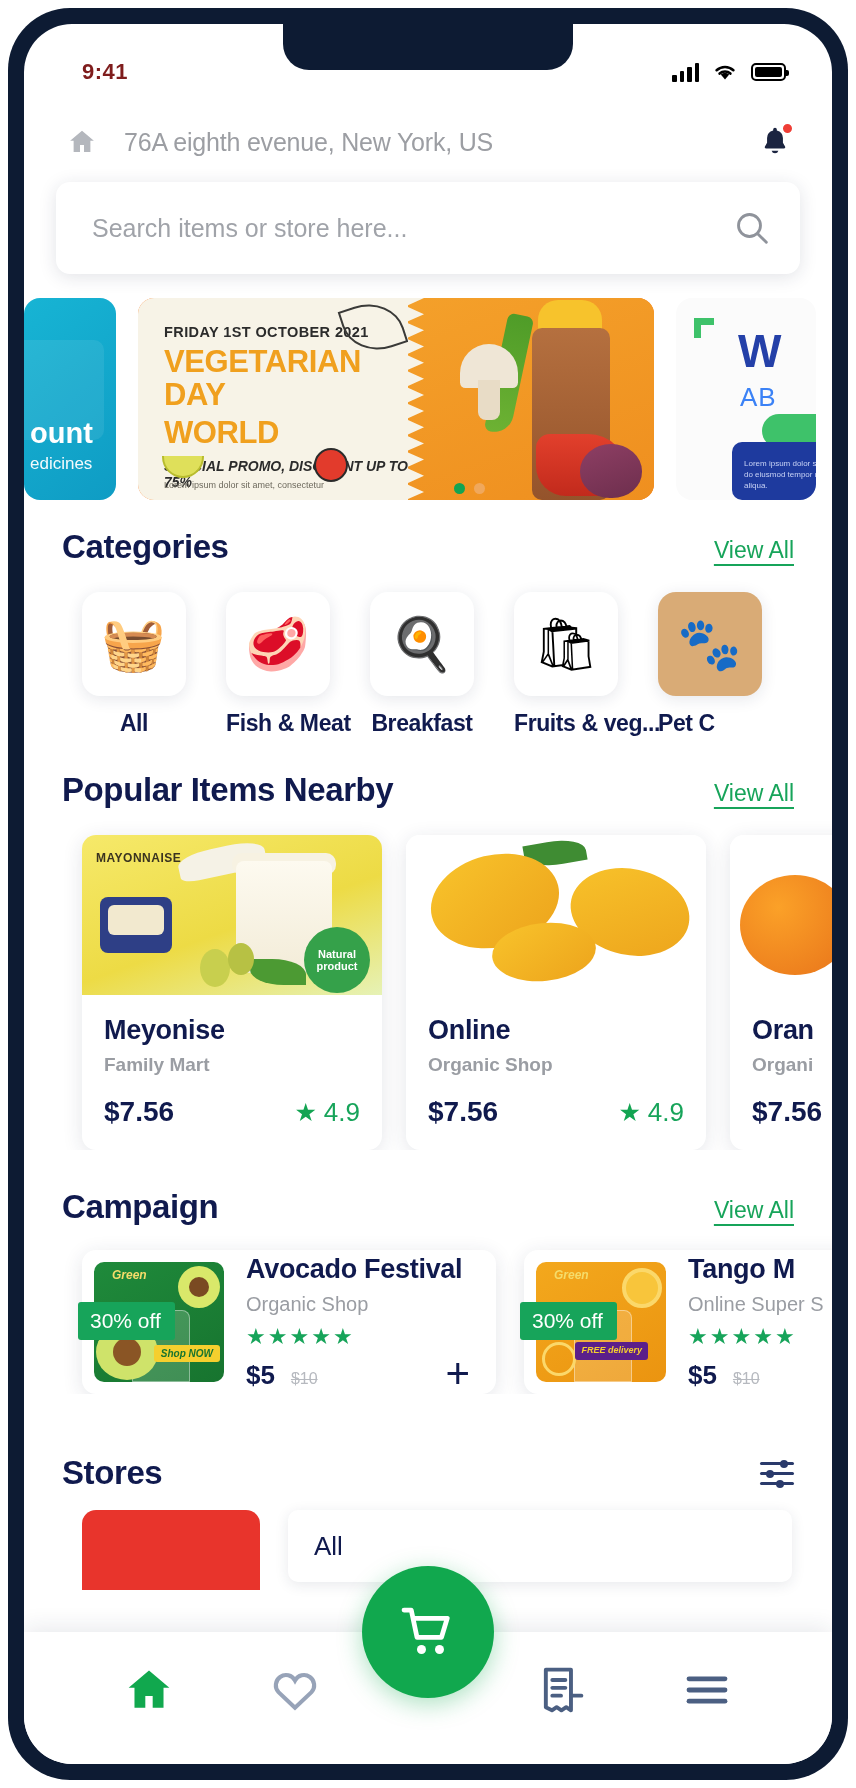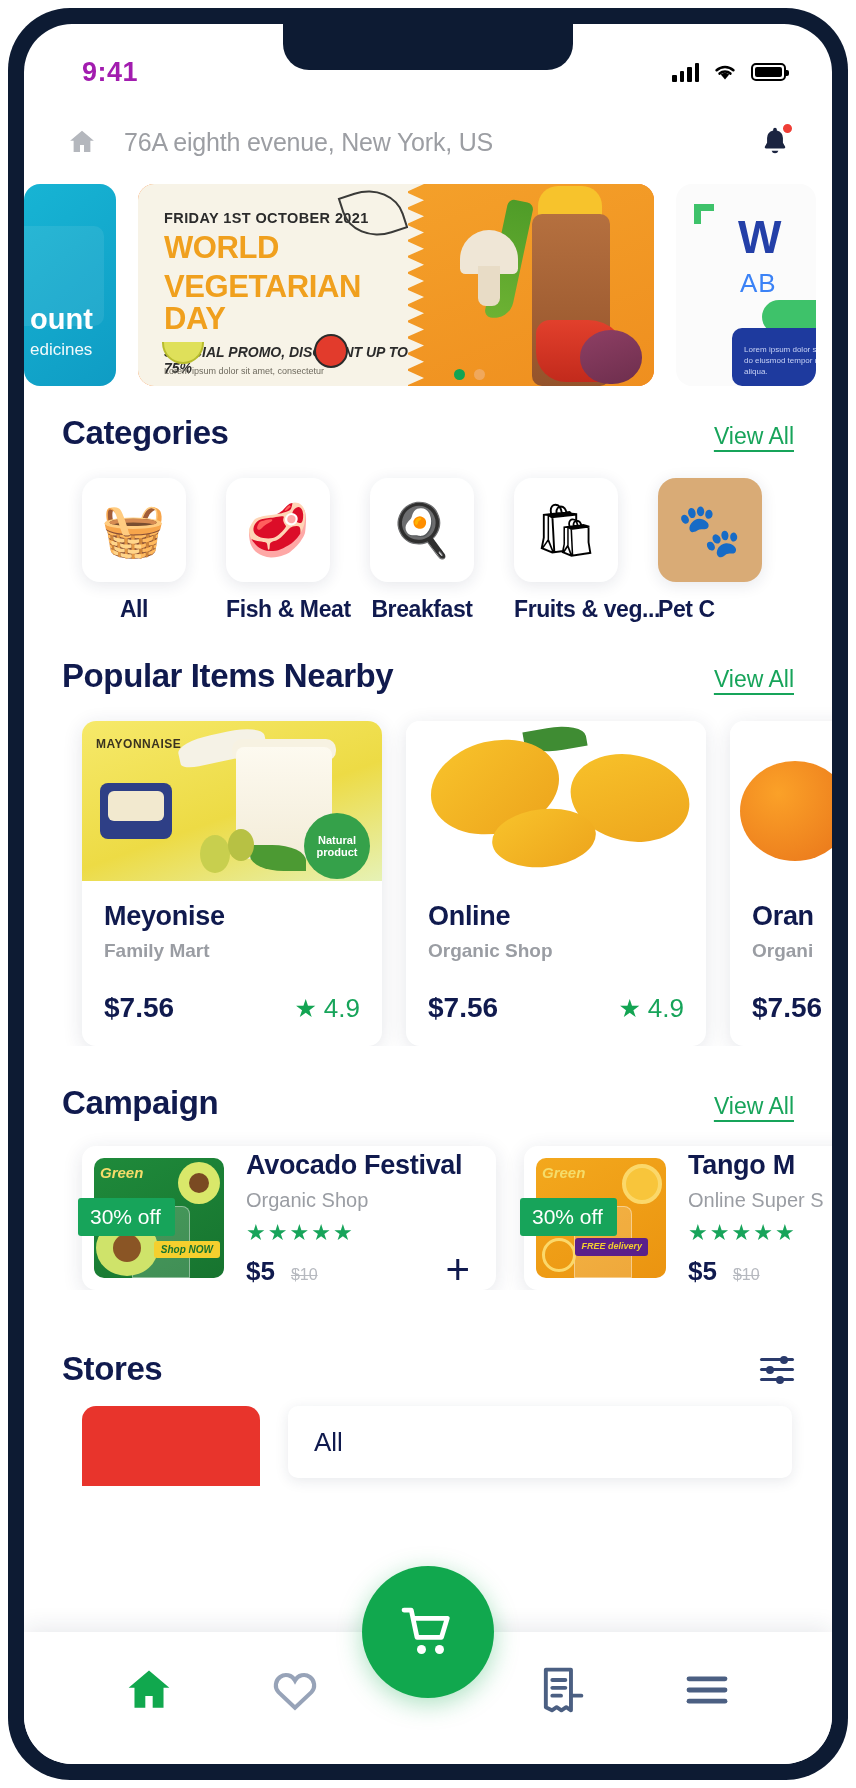--- a/index.html
+++ b/index.html
@@ -39,21 +39,21 @@
   
   .statusbar {
     position: relative;
     height: 78px;
     display: flex;
     align-items: center;
     justify-content: space-between;
     padding: 18px 46px 0 58px;
     z-index: 30;
   }
-  .clock { font-size: 27px; font-weight: bold; color: #a21caf; letter-spacing: .5px; }
+  .clock { font-size: 22px; font-weight: bold; color: #7f1d1d; letter-spacing: .5px; }
   .status-icons { display: flex; align-items: center; gap: 13px; }
   .bars { display: flex; align-items: flex-end; gap: 3px; height: 20px; }
   .bars i { display: block; width: 4.5px; background: #000; border-radius: 1px; }
   .bars i:nth-child(1) { height: 7px; }
   .bars i:nth-child(2) { height: 11px; }
   .bars i:nth-child(3) { height: 15px; }
   .bars i:nth-child(4) { height: 19px; }
   .battery {
     width: 35px; height: 18px;
     border: 2.5px solid #000; border-radius: 5px;
@@ -360,21 +360,21 @@
     border-radius: 0 60% 0 60%; transform: rotate(-10deg);
   }
   .orange-a {
     position: absolute; left: 10px; top: 40px;
     width: 110px; height: 100px; border-radius: 50%;
     background: radial-gradient(circle at 35% 32%, #fba128, #e8731a);
   }
   .pbody { padding: 20px 22px 22px 22px; }
   .pname { font-size: 27px; font-weight: bold; color: #101a4e; letter-spacing: -.3px; }
   .pstore { font-size: 19px; font-weight: bold; color: #9a9da3; margin-top: 8px; }
-  .prow { display: flex; align-items: center; justify-content: space-between; margin-top: 30px; }
+  .prow { display: flex; align-items: center; justify-content: space-between; margin-top: 20px; }
   .pprice { font-size: 28px; font-weight: bold; color: #101a4e; }
   .prate { display: flex; align-items: center; gap: 7px; font-size: 26px; color: #17a45a; font-weight: 500; }
   .prate .star { color: #13a452; font-size: 25px; }
 
   
   .camp-row {
     display: flex; gap: 28px;
     padding: 24px 0 0 58px;
     overflow: hidden;
   }
@@ -382,21 +382,21 @@
     flex: 0 0 auto; width: 414px; height: 144px;
     background: #fff; border-radius: 14px;
     box-shadow: 0 4px 20px rgba(30,40,70,.12);
     display: flex; align-items: center;
     padding: 12px;
     position: relative;
   }
   .cimg { width: 130px; height: 120px; border-radius: 10px; position: relative; overflow: hidden; flex: 0 0 auto; }
   .cimg.avo { background: linear-gradient(150deg,#1f8a3b 0%, #17742f 100%); }
   .cimg.tango { background: linear-gradient(150deg,#f3a81d 0%, #eb9410 100%); }
-  .cimg-logo { position: absolute; left: 6px; top: 6px; font-size: 15px; font-weight: bold; color: #f5dc6a; font-style: italic; }
+  .cimg-logo { position: absolute; left: 18px; top: 6px; font-size: 12px; font-weight: bold; color: #f5dc6a; font-style: italic; }
   .cimg-ph {
     position: absolute; left: 38px; bottom: 0;
     width: 58px; height: 72px; background: rgba(255,255,255,.18);
     border-radius: 8px 8px 0 0; border: 1.5px solid rgba(255,255,255,.4);
   }
   .avo-half {
     position: absolute; right: 4px; top: 4px;
     width: 42px; height: 42px; border-radius: 50%;
     background: #d9e86a;
   }
@@ -549,34 +549,43 @@
       <div class="addr-text">76A eighth evenue, New York, US</div>
       <div class="bell-wrap">
         <svg width="34" height="34" viewBox="0 0 24 24">
           <path d="M12 2.6a1.3 1.3 0 0 1 1.3 1.3v.6a5.6 5.6 0 0 1 4.3 5.4v3.4l1.5 2.6a.9.9 0 0 1-.8 1.4H5.7a.9.9 0 0 1-.8-1.4l1.5-2.6V9.9a5.6 5.6 0 0 1 4.3-5.4v-.6A1.3 1.3 0 0 1 12 2.6Z" fill="#1b2440"></path>
           <path d="M9.6 18.8a2.5 2.5 0 0 0 4.8 0Z" fill="#1b2440"></path>
         </svg>
         <div class="bell-dot"></div>
       </div>
     </div>
 
+    <div class="searchwrap">
+      <div class="searchbox">
+        <input type="text" placeholder="Search items or store here..." style="">
+        <svg width="40" height="40" viewBox="0 0 24 24">
+          <circle cx="10.5" cy="10.5" r="6.6" stroke="#8f939b" stroke-width="1.7" fill="none"></circle>
+          <line x1="15.4" y1="15.4" x2="20.6" y2="20.6" stroke="#8f939b" stroke-width="1.7" stroke-linecap="round"></line>
+        </svg>
+      </div>
+    </div>
 
     <div class="banners">
       <div class="banner banner-prev">
         <div class="bp-box"></div>
         <div class="bp-t1">ount</div>
         <div class="bp-t2">edicines</div>
       </div>
 
       <div class="banner banner-main">
         <div class="bm-left">
           <div class="bm-leaf"></div>
           <div class="bm-date">FRIDAY 1ST OCTOBER 2021</div>
+          <div class="bm-title">VEGETARIAN DAY</div>
           <div class="bm-title">WORLD</div>
-          <div class="bm-title">VEGETARIAN DAY</div>
           <div class="bm-sub">SPECIAL PROMO, DISCOUNT UP TO 75%</div>
 
           <div class="bm-banana"></div>
           <div class="bm-tomato"></div>
           <div class="bm-lorem">Lorem ipsum dolor sit amet, consectetur</div>
         </div>
         <div class="bm-right">
           <div class="zigzag"></div>
           <div class="veg-pepper-y"></div>
           <div class="veg-bread"></div>

